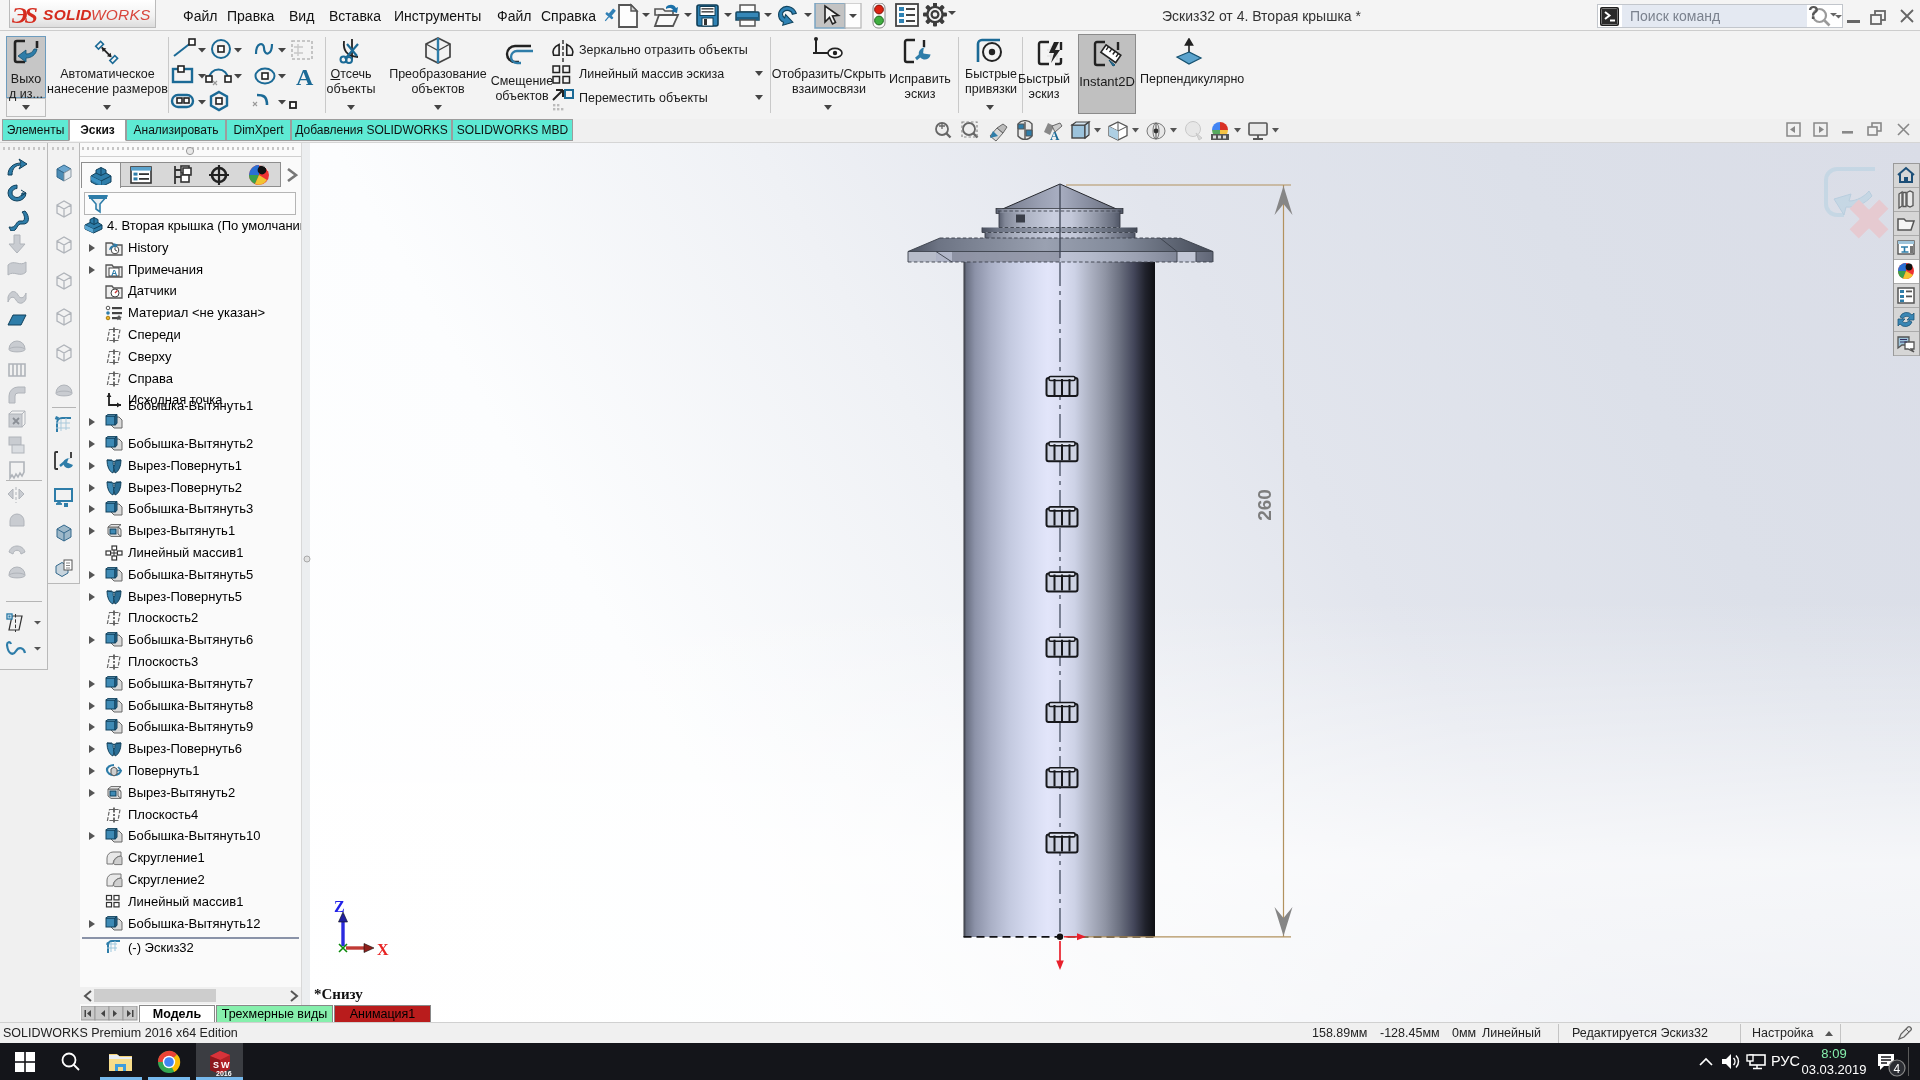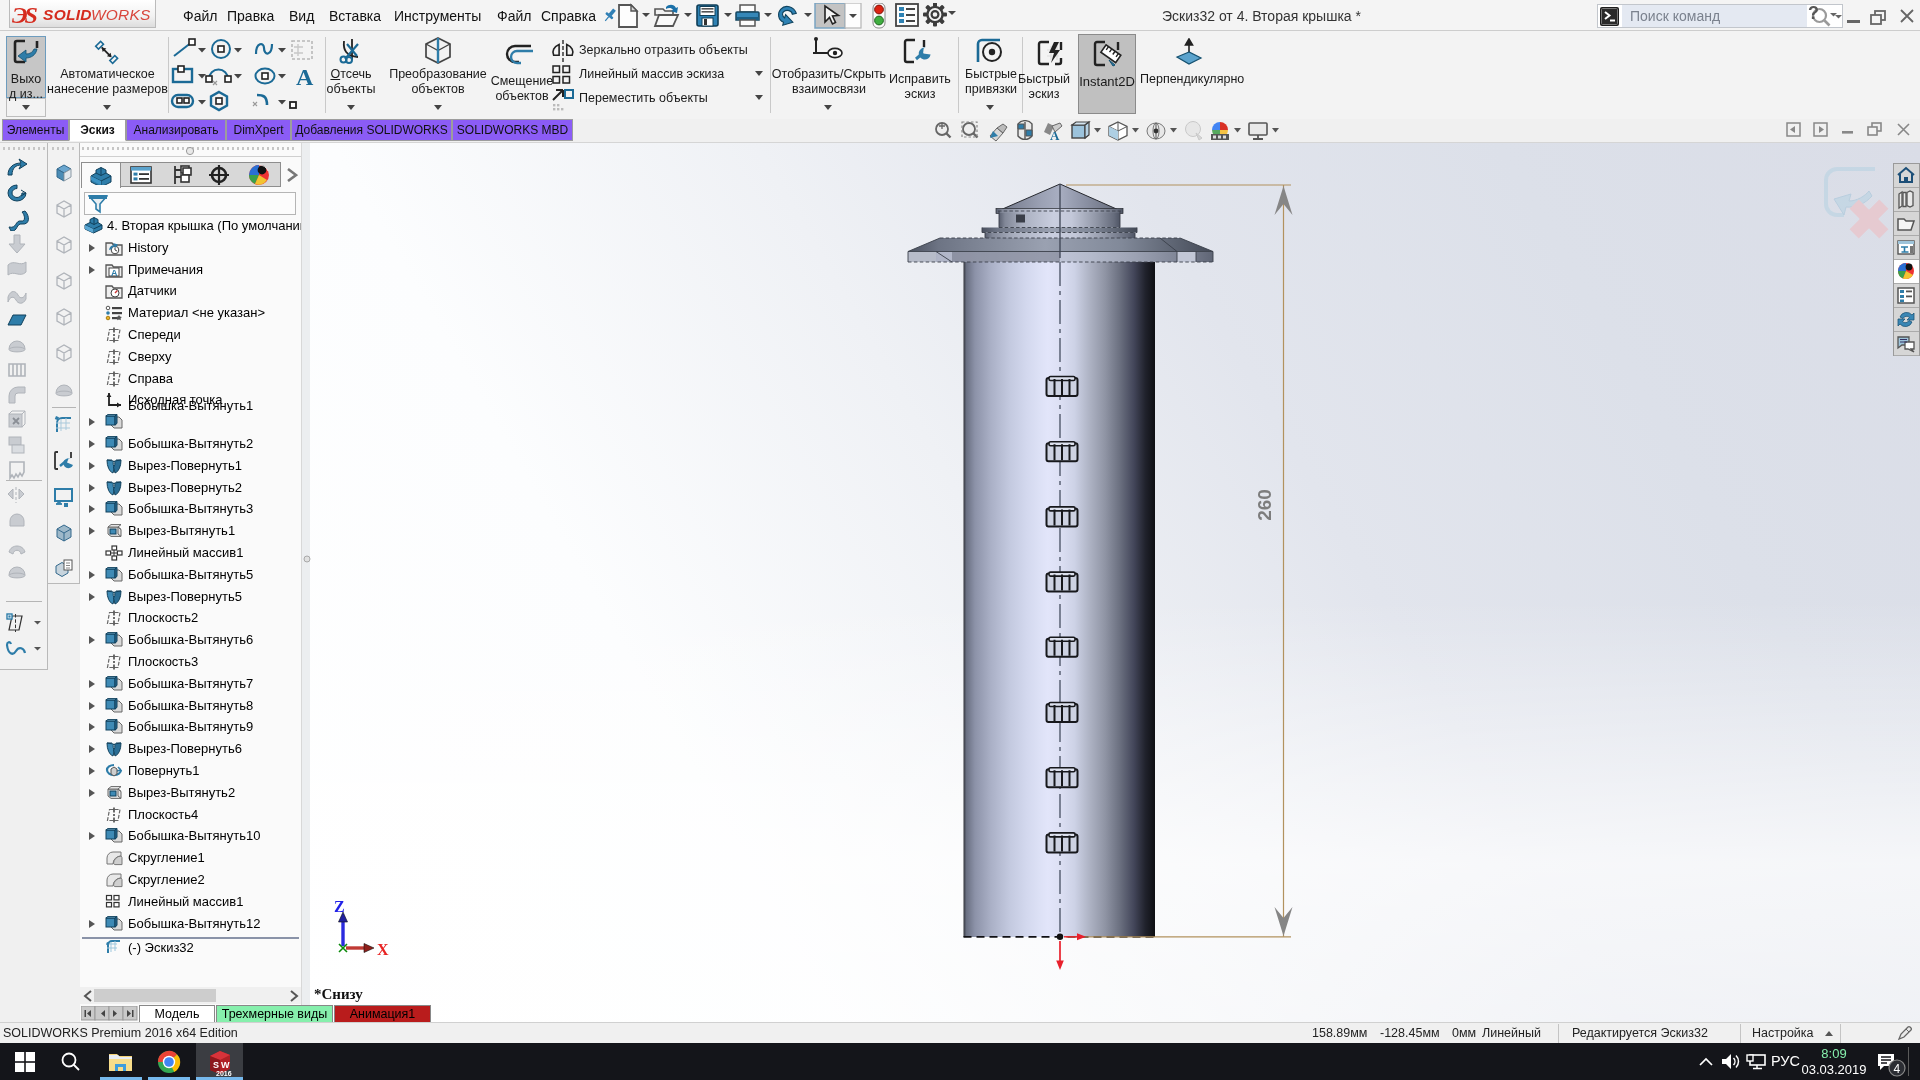--- a/index.html
+++ b/index.html
@@ -16,21 +16,21 @@
   #searchinner { position:absolute; left:24px; top:0px; width:185px; height:22px; background:#e4e9f2; }
 
   
   #ribbon { position:absolute; left:0; top:31px; width:1920px; height:88px; background:#f3f3f3; }
   .rsep { position:absolute; top:6px; height:76px; width:1px; background:#c9c9c9; }
   .rlabel { position:absolute; font-size:12.5px; color:#1a1a1a; text-align:center; line-height:14.5px; }
   .dd { position:absolute; width:0; height:0; border-left:4px solid transparent; border-right:4px solid transparent; border-top:5px solid #444; }
 
   
   #tabstrip { position:absolute; left:0; top:119px; width:1920px; height:24px; background:#f0f0f0; border-bottom:1px solid #d5d5d5;}
-  .rtab { position:absolute; top:0px; height:22px; background:#8b5cf6; border:1px solid #9d9d9d; font-size:12px; white-space:nowrap; overflow:hidden; color:#111; text-align:center; line-height:20px; }
+  .rtab { position:absolute; top:0px; height:22px; background:#5eead4; border:1px solid #9d9d9d; font-size:12px; white-space:nowrap; overflow:hidden; color:#111; text-align:center; line-height:20px; }
   .rtab.active { background:#ffffff; border-bottom:1px solid #ffffff; }
 
   
   #main { position:absolute; left:0; top:143px; width:1920px; height:879px; background:#f0f0f0; }
   #col1 { position:absolute; left:0; top:0; width:48px; height:527px; background:#f2f2f2; border-right:1px solid #b9b9b9; border-bottom:1px solid #b9b9b9; }
   #col2 { position:absolute; left:48px; top:0; width:32px; height:441px; background:#f2f2f2; border-right:1px solid #b9b9b9; border-bottom:1px solid #b9b9b9; }
   #tree { position:absolute; left:80px; top:0; width:221px; height:879px; background:#fafafa; }
   #splitter { position:absolute; left:301px; top:0; width:9px; height:879px; background:#eceef0; border-left:1px solid #d8d8d8; }
   #viewport { position:absolute; left:310px; top:0; width:1610px; height:879px;
     background-image: linear-gradient(180deg, rgba(255,255,255,0) 52%, rgba(255,255,255,0.72) 82%, rgba(255,255,255,0.55) 100%),
@@ -1149,21 +1149,21 @@
             <rect x="28" y="0" width="14" height="14"></rect>
             <rect x="42" y="0" width="14" height="14"></rect>
           </g>
           <g fill="#444">
             <path d="M10,4 v7 l-4,-3.5 z M5,4 v7 h-1.5 v-7 z"></path>
             <path d="M24,4 v7 l-4,-3.5 z"></path>
             <path d="M32,4 v7 l4,-3.5 z"></path>
             <path d="M46,4 v7 l4,-3.5 z M51,4 v7 h1.5 v-7 z"></path>
           </g>
         </svg>
-      <div class="abs" style="left:59px;top:0px;width:76px;height:17px;background:#fff;border:1px solid #888;border-bottom:none;font-size:12.5px;font-weight:normal;text-align:center;line-height:16px">Модель</div>
+      <div class="abs" style="left:59px;top:0px;width:76px;height:17px;background:#fff;border:1px solid #888;border-bottom:none;font-size:12.5px;font-weight:bold;text-align:center;line-height:16px">Модель</div>
       <div class="abs" style="left:136px;top:0px;width:117px;height:17px;background:#86efac;border:1px solid #888;border-bottom:none;font-size:12.5px;text-align:center;line-height:16px">Трехмерные виды</div>
       <div class="abs" style="left:254px;top:0px;width:97px;height:17px;background:#b91c1c;border:1px solid #888;border-bottom:none;font-size:12.5px;text-align:center;line-height:16px">Анимация1</div>
     </div>
   </div>
   <div id="statusbar">
     <div class="abs" style="left:3px;top:3px">SOLIDWORKS Premium 2016 x64 Edition</div>
     <div class="abs" style="left:1312px;top:3px">158.89мм</div>
     <div class="abs" style="left:1380px;top:3px">-128.45мм</div>
     <div class="abs" style="left:1452px;top:3px">0мм</div>
     <div class="abs" style="left:1482px;top:3px">Линейный</div>

